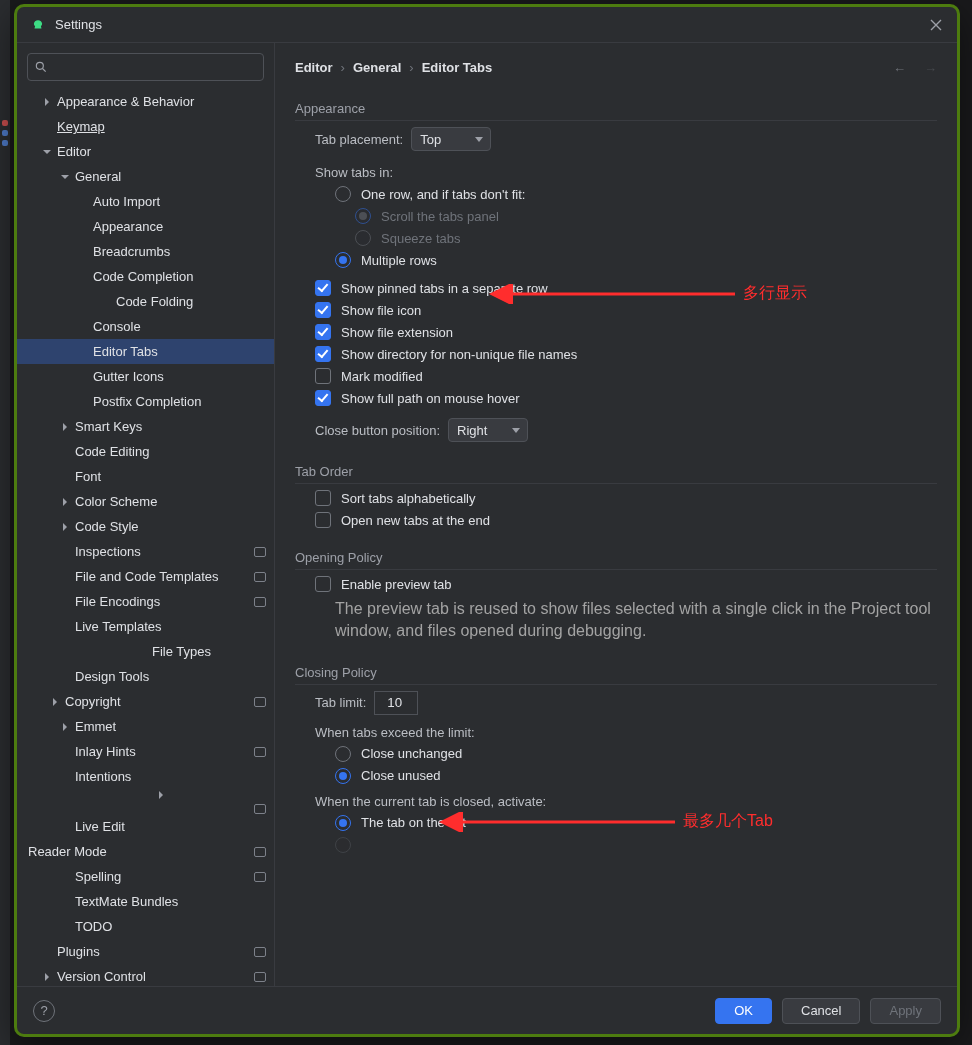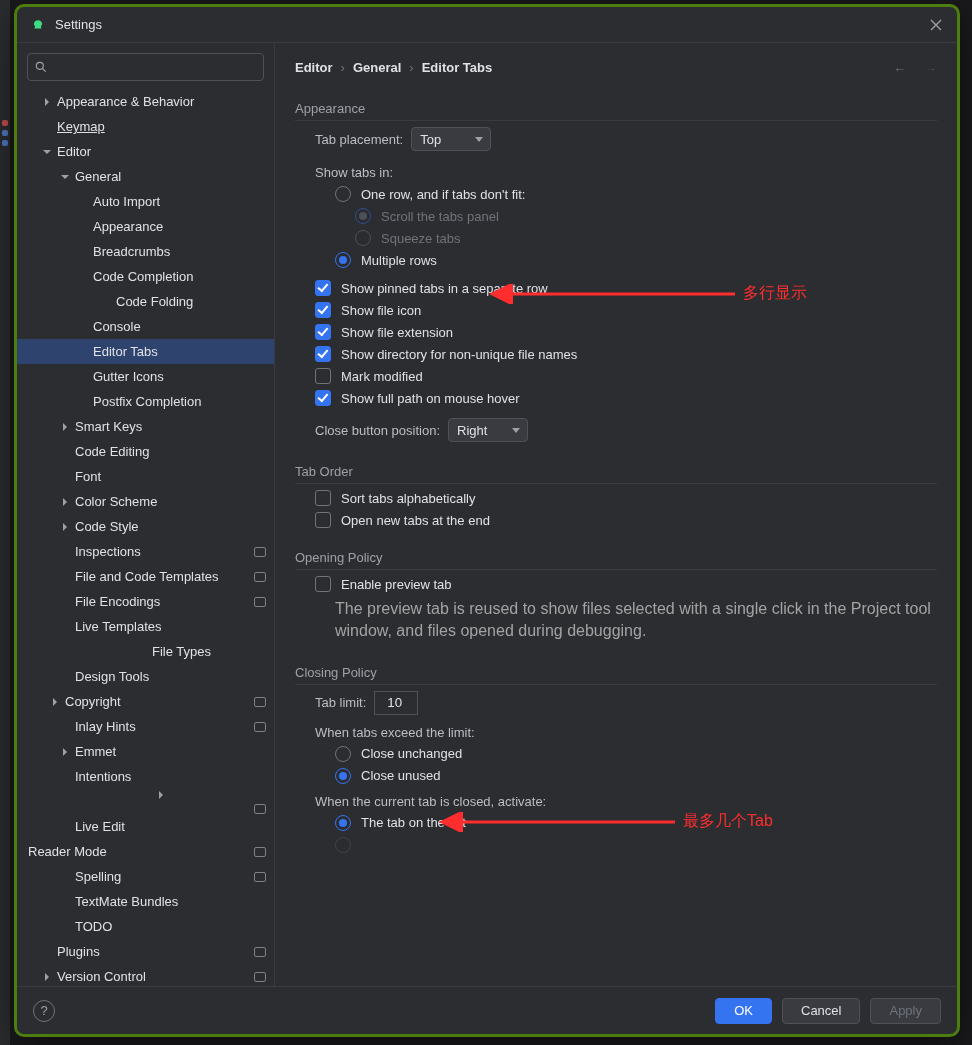--- a/index.html
+++ b/index.html
@@ -215,31 +215,31 @@
             </div>
             <div class="tree-item" style="padding-left: 32px;">
               <span class="caret">
                 <svg viewBox="0 0 10 10">
                   <path d="M3 1l4 4-4 4z" fill="currentColor"></path>
                 </svg>
               </span>
               <span class="label">Copyright</span>
               <span class="badge"></span>
             </div>
+            <div class="tree-item" style="padding-left: 42px;">
+              <span class="caret">
+                <svg viewBox="0 0 10 10">
+                  <path d="M3 1l4 4-4 4z" fill="currentColor"></path>
+                </svg>
+              </span>
+              <span class="label">Emmet</span>
+            </div>
             <div class="tree-item" style="padding-left: 58px;">
               <span class="label">Inlay Hints</span>
               <span class="badge"></span>
-            </div>
-            <div class="tree-item" style="padding-left: 42px;">
-              <span class="caret">
-                <svg viewBox="0 0 10 10">
-                  <path d="M3 1l4 4-4 4z" fill="currentColor"></path>
-                </svg>
-              </span>
-              <span class="label">Emmet</span>
             </div>
             <div class="tree-item" style="padding-left: 58px;">
               <span class="label">Intentions</span>
             </div>
             <div class="tree-item" style="padding-left: 42px; flex-direction: column;">
               <span class="caret">
                 <svg viewBox="0 0 10 10">
                   <path d="M3 1l4 4-4 4z" fill="currentColor"></path>
                 </svg>
               </span>

